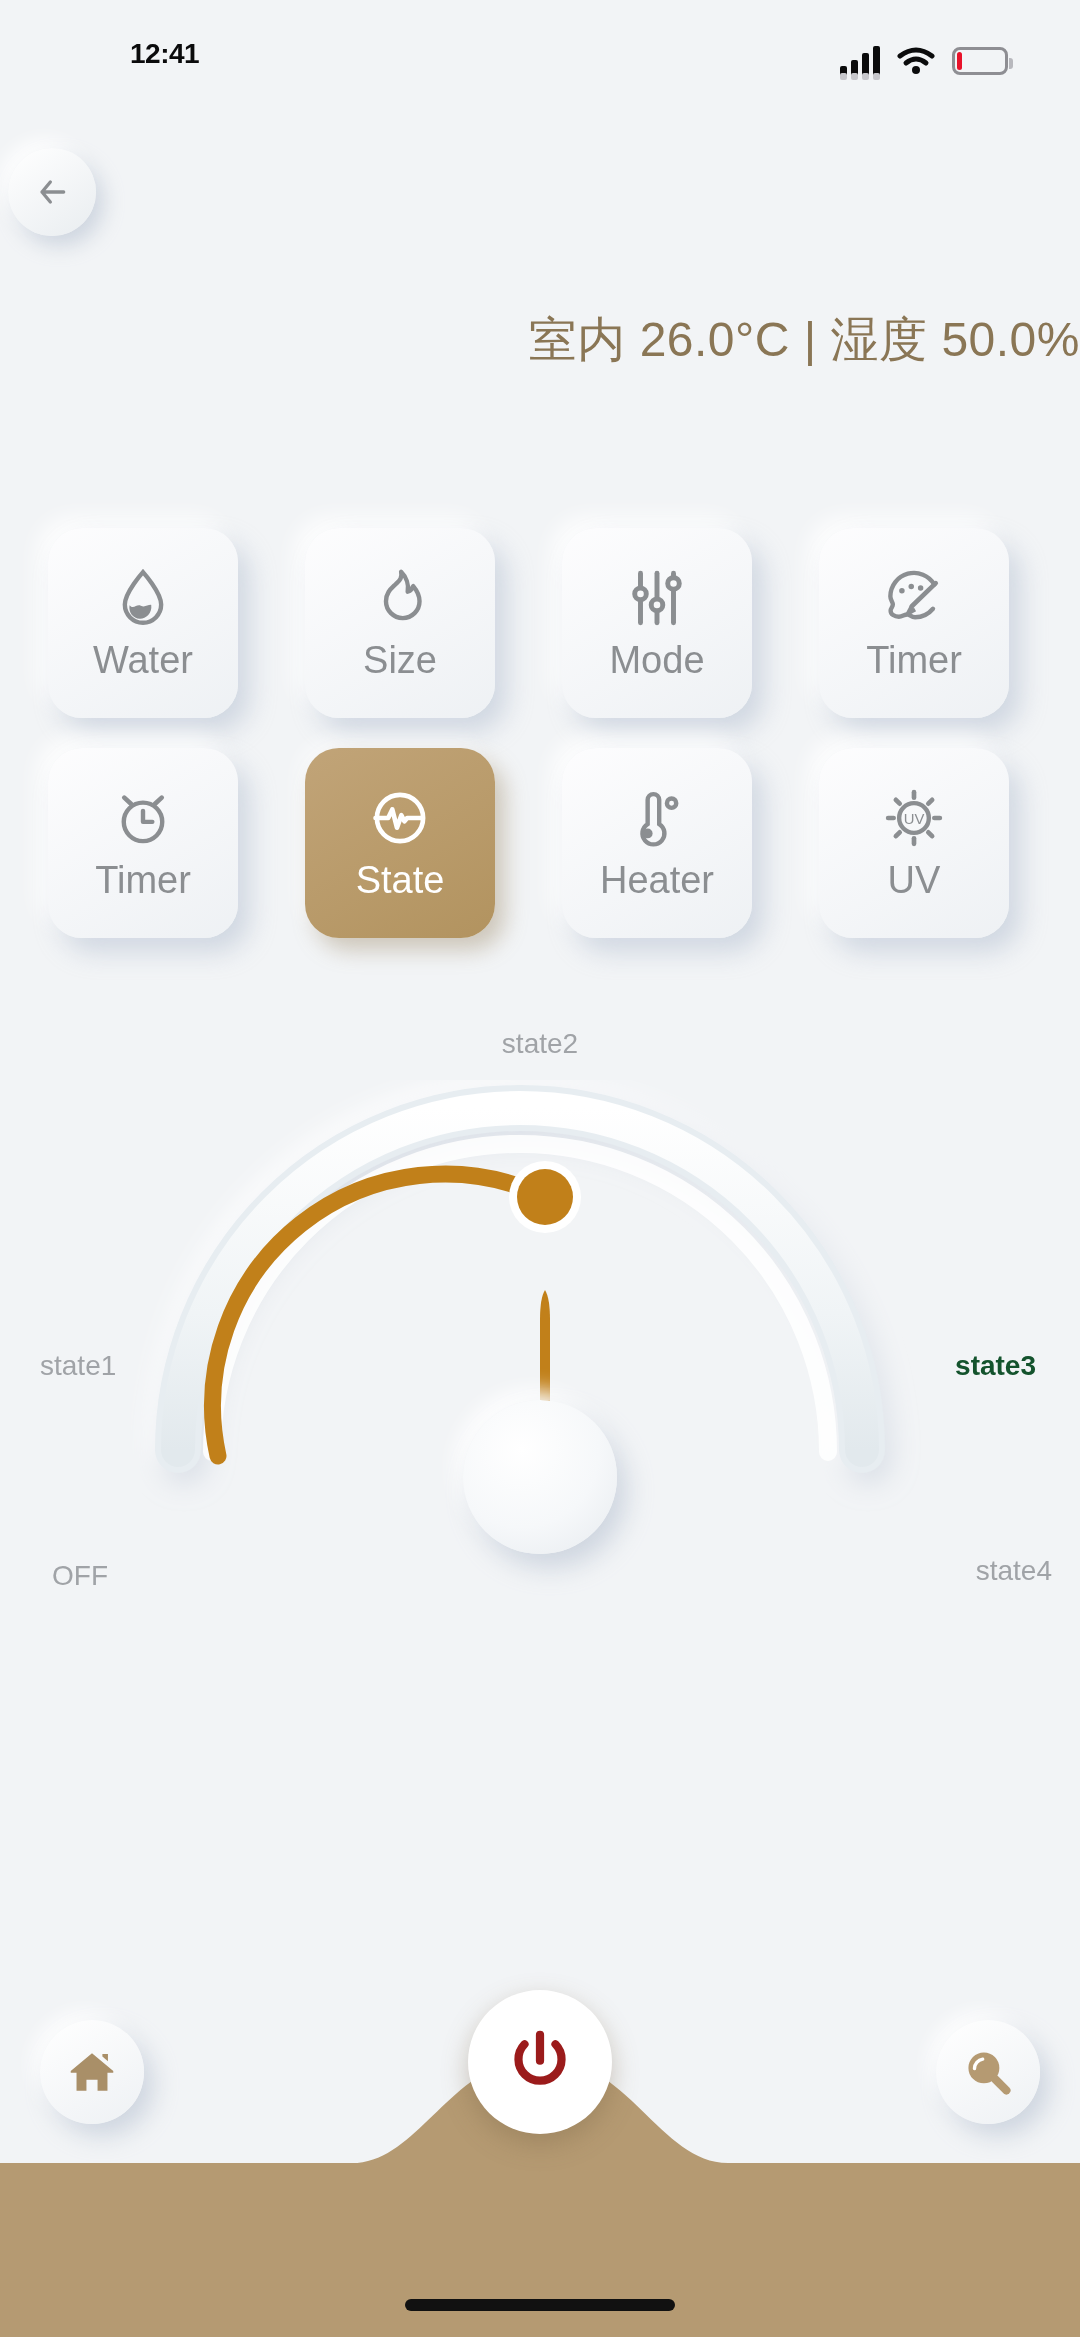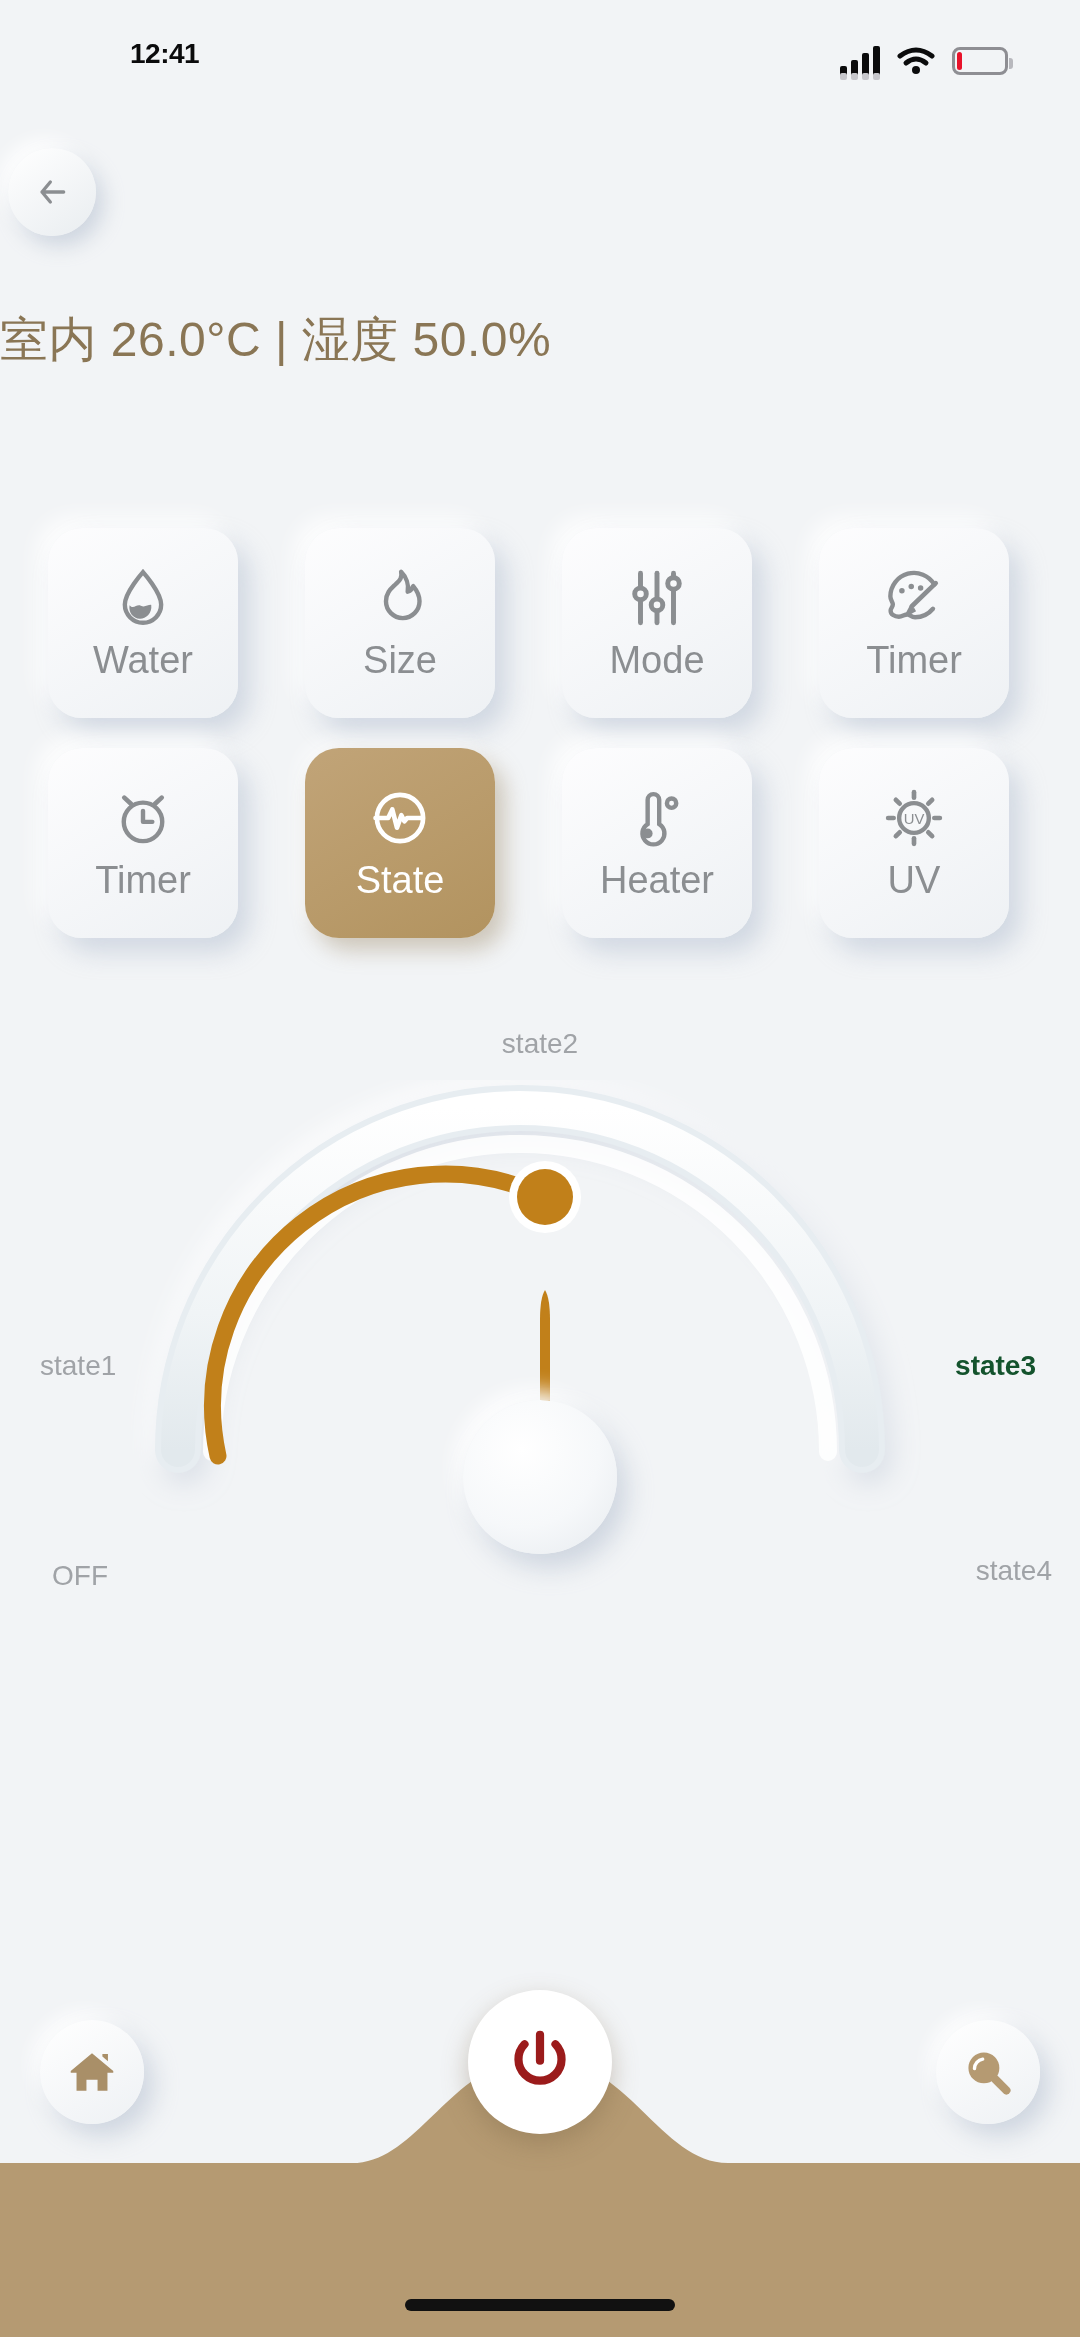--- a/index.html
+++ b/index.html
@@ -59,21 +59,21 @@
     width: 88px; height: 88px; border-radius: 50%;
     background: linear-gradient(145deg, #ffffff, #e9edf0);
     box-shadow: 8px 10px 20px rgba(163,177,198,0.45), -8px -8px 18px rgba(255,255,255,0.95);
     display: flex; align-items: center; justify-content: center;
   }
   .back-btn svg { width: 40px; height: 40px; }
 
   
   .env-title {
     position: absolute; top: 308px; left: 0; width: 1080px;
-    text-align: left;
+    text-align: right;
     font-size: 48px; color: #8a7655; letter-spacing: 0.5px;
   }
 
   
   .grid {
     position: absolute; left: 48px; top: 528px;
     width: 990px;
     display: grid;
     grid-template-columns: repeat(4, 190px);
     column-gap: 67px;

